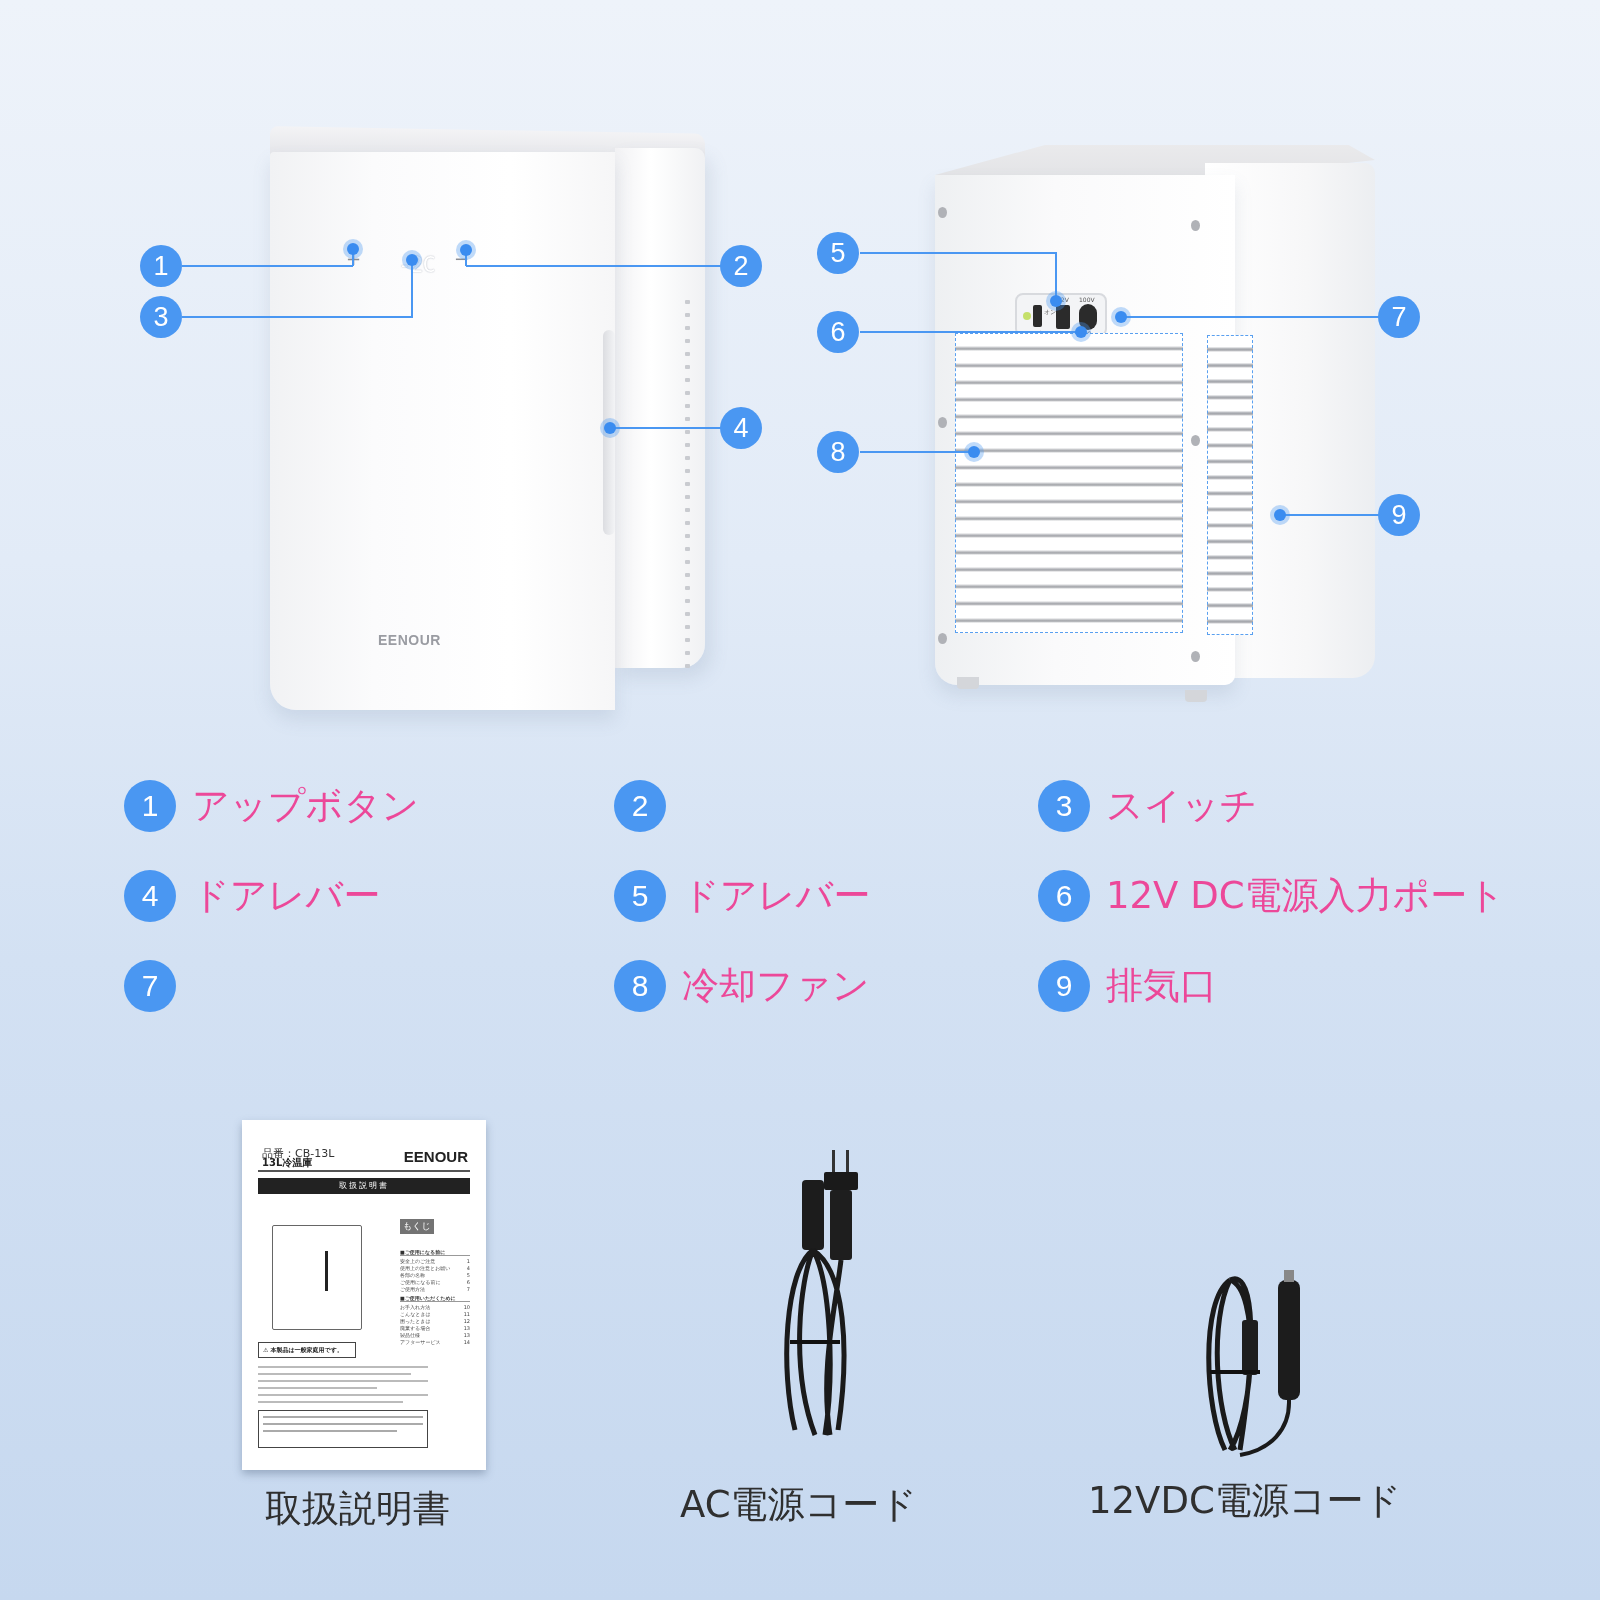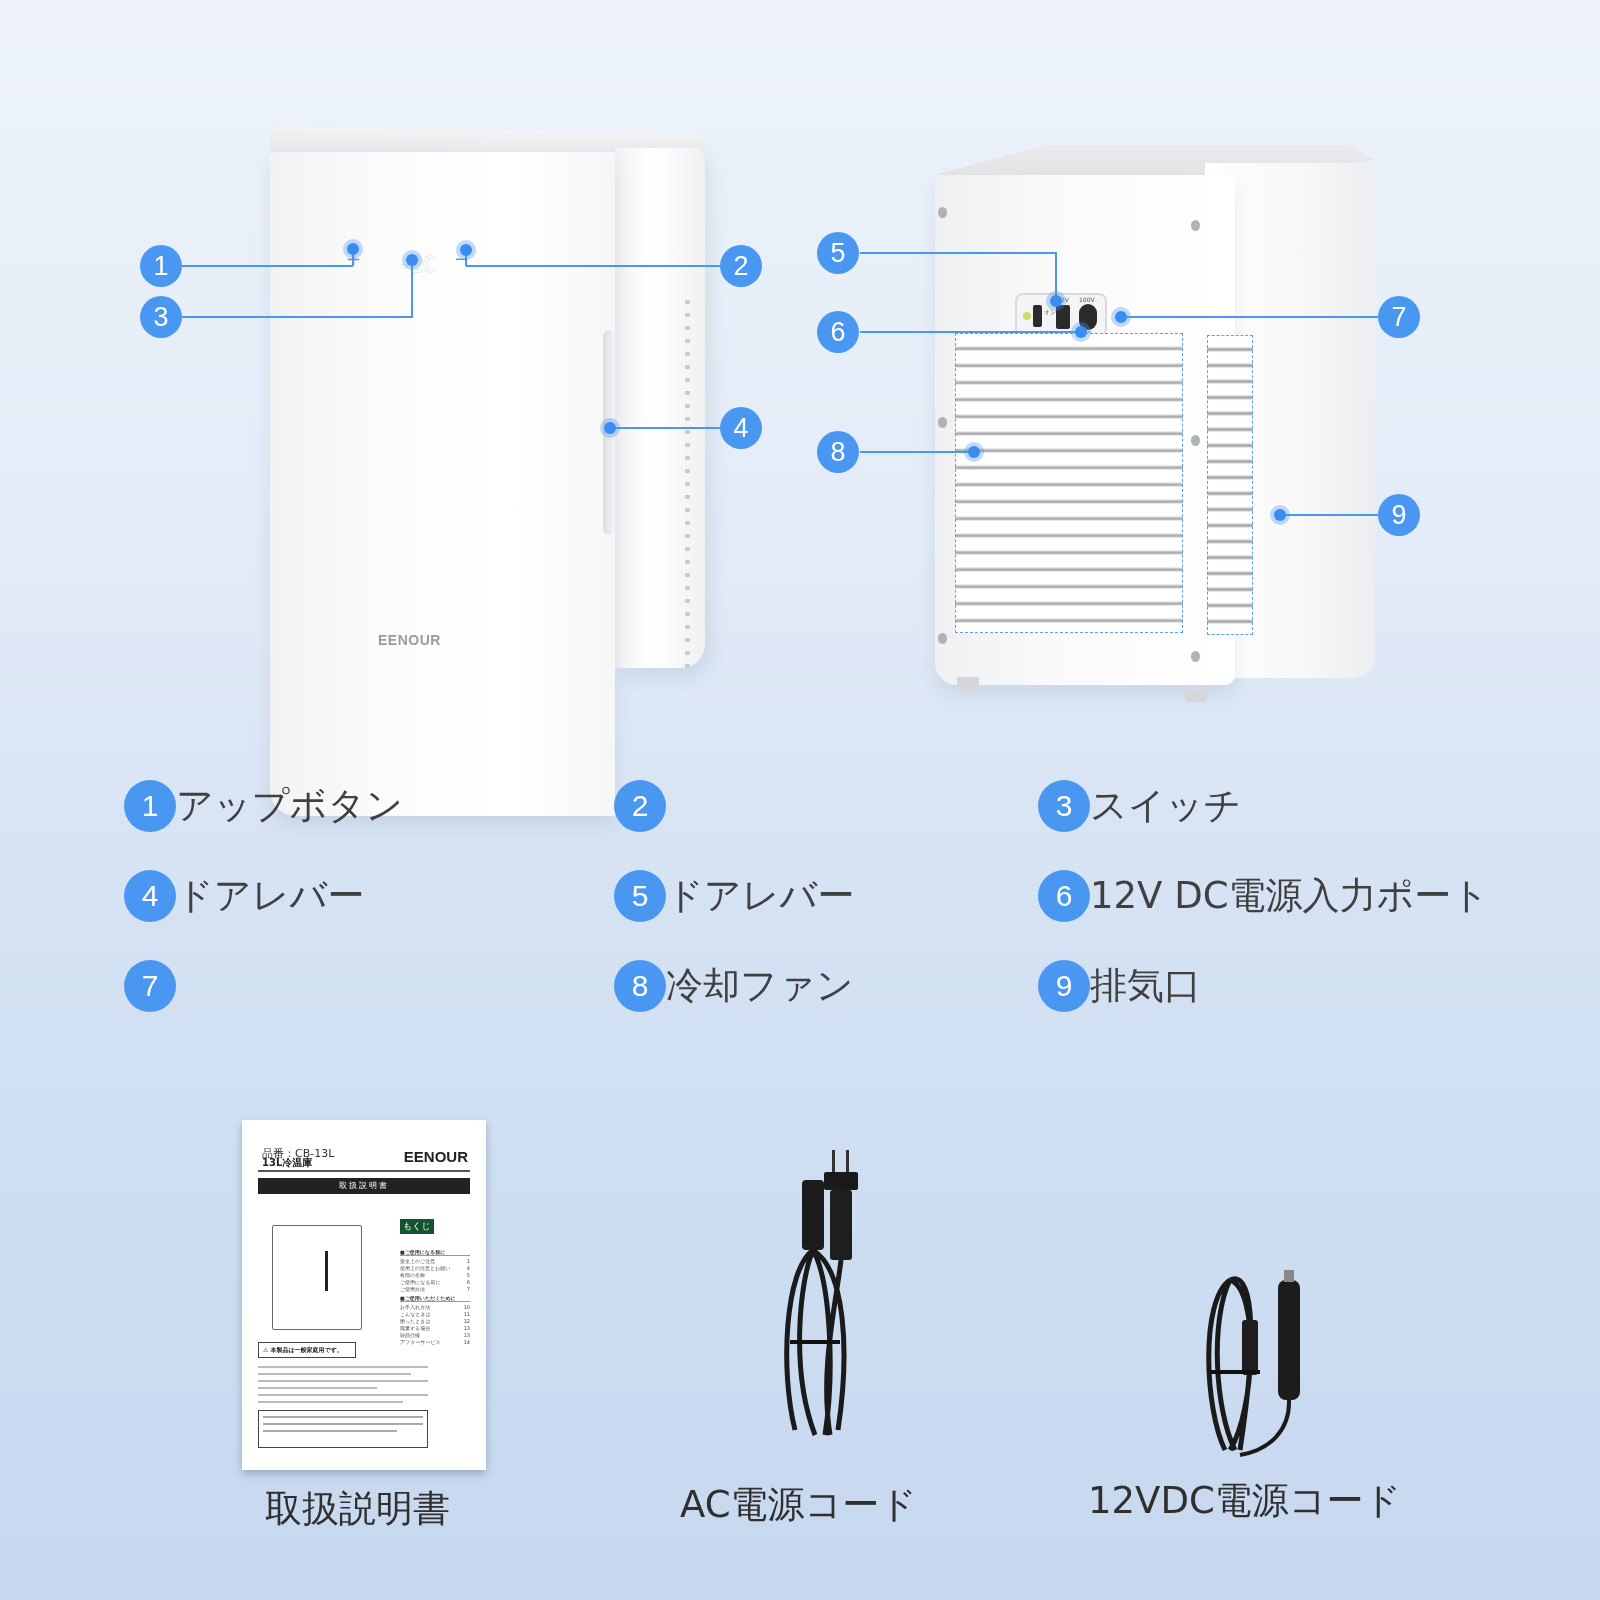--- a/index.html
+++ b/index.html
@@ -16,21 +16,21 @@
   .fridge-front {
     left: 270px; top: 130px; width: 435px; height: 560px;
   }
   .ff-top {
     position: absolute; left: 0; top: 0; width: 435px; height: 30px;
     background: linear-gradient(180deg,#f3f3f5 0%, #e4e5e9 100%);
     border-radius: 8px 10px 0 0;
     transform: skewY(1deg);
   }
   .ff-front {
-    position: absolute; left: 0; top: 22px; width: 345px; height: 664px;
+    position: absolute; left: 0; top: 22px; width: 345px; height: 558px;
     background: linear-gradient(90deg,#f1f2f4 0%, #fbfbfc 30%, #ffffff 70%, #f6f6f7 100%);
     border-radius: 4px 0 0 26px;
     box-shadow: 0 10px 18px rgba(100,120,150,0.15);
   }
   .ff-side {
     position: absolute; left: 345px; top: 18px; width: 90px; height: 520px;
     background: linear-gradient(90deg,#f2f2f4 0%, #ffffff 40%, #f0f1f3 100%);
     border-radius: 0 10px 24px 0;
     box-shadow: 6px 10px 18px rgba(100,120,150,0.15);
   }
@@ -106,36 +106,36 @@
   }
 
   
   .legend { left: 120px; top: 760px; width: 1400px; height: 250px; }
   .legend-item { position: absolute; display: flex; align-items: center; height: 52px; }
   .legend-badge {
     width: 52px; height: 52px; border-radius: 50%; background: #4a97f2; color: #fff;
     font-family: "Liberation Sans", sans-serif; font-size: 30px;
     display: flex; align-items: center; justify-content: center; flex-shrink: 0;
   }
-  .legend-label { margin-left: 0; font-size: 37px; color: #404040; white-space: nowrap; }
+  .legend-label { margin-left: 16px; font-size: 37px; color: #ec4899; white-space: nowrap; }
 
   
   .manual {
     left: 242px; top: 1120px; width: 244px; height: 350px; background: #fff;
     box-shadow: 0 4px 8px rgba(60,80,110,0.35);
   }
   .m-model { position: absolute; left: 20px; top: 26px; font-size: 11px; font-weight: normal; color: #333; }
   .m-title { position: absolute; left: 20px; top: 36px; font-size: 10px; font-weight: bold; color: #222; }
   .m-brand { position: absolute; right: 18px; top: 28px; font-family: "Liberation Sans", sans-serif; font-weight: bold; font-size: 15px; color: #222; }
   .m-rule { position: absolute; left: 16px; right: 16px; top: 50px; height: 2px; background: #555; }
   .m-bar { position: absolute; left: 16px; right: 16px; top: 58px; height: 16px; background: #222; color: #fff; font-size: 8px; text-align: center; line-height: 16px; letter-spacing: 2px; }
   .m-fridge { position: absolute; left: 30px; top: 105px; width: 90px; height: 105px; border: 1px solid #666; border-radius: 2px; }
   .m-fridge::after { content: ""; position: absolute; left: 52px; top: 25px; width: 3px; height: 40px; background: #222; }
   .m-toc { position: absolute; left: 158px; top: 94px; width: 70px; }
-  .m-toc-head { background: #14532d; color: #fff; font-size: 9px; padding: 1px 3px; display: inline-block; margin-bottom: 13px; }
+  .m-toc-head { background: #737373; color: #fff; font-size: 9px; padding: 1px 3px; display: inline-block; margin-bottom: 13px; }
   .m-toc-sec { font-size: 5px; font-weight: bold; color: #333; border-bottom: 1px solid #999; margin: 2px 0; }
   .m-toc-row { font-size: 5px; color: #444; line-height: 7px; display: flex; justify-content: space-between; }
   .m-warn { position: absolute; left: 16px; top: 222px; width: 98px; height: 16px; border: 1px solid #444; font-size: 6px; font-weight: bold; line-height: 14px; padding-left: 4px; color: #222; }
   .m-lines { position: absolute; left: 16px; top: 246px; width: 170px; }
   .m-lines i { display: block; height: 2px; background: #bbb; margin-bottom: 5px; }
   .m-box { position: absolute; left: 16px; top: 290px; width: 170px; height: 38px; border: 1px solid #444; }
   .m-box i { display: block; height: 2px; background: #aaa; margin: 5px 4px; }
 
   .caption { position: absolute; font-size: 37px; color: #2f2f2f; white-space: nowrap; }
 

